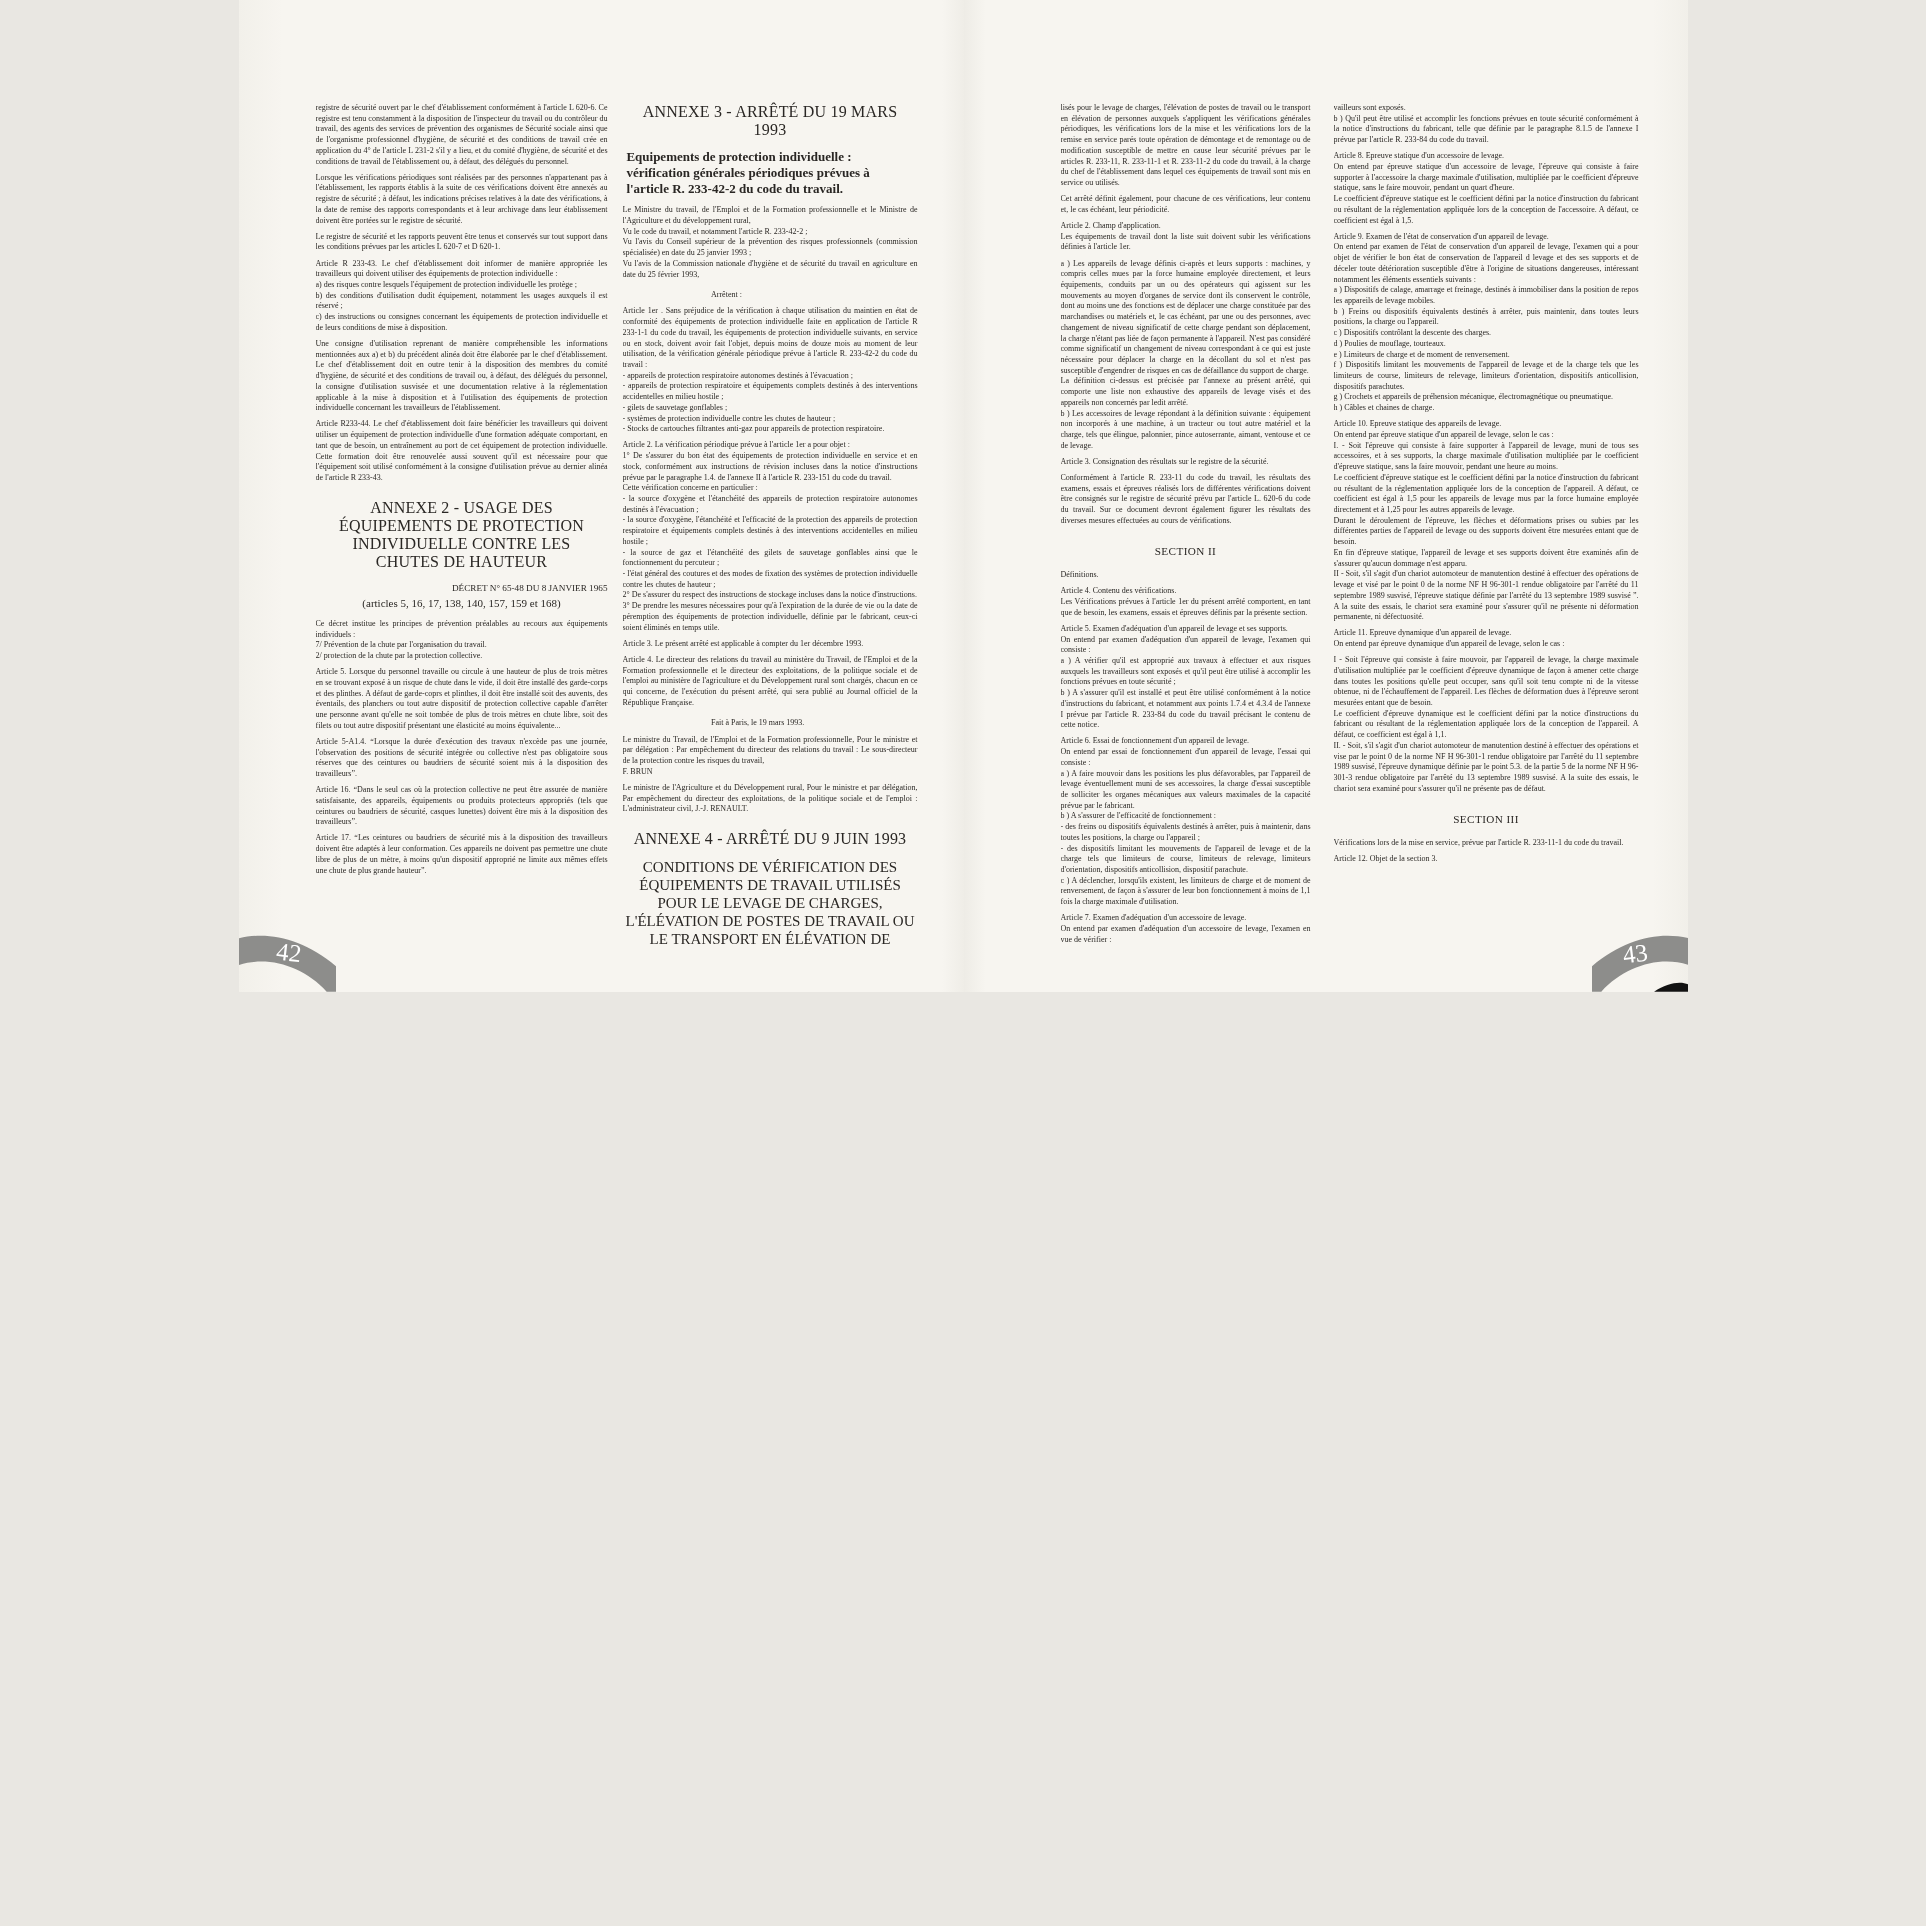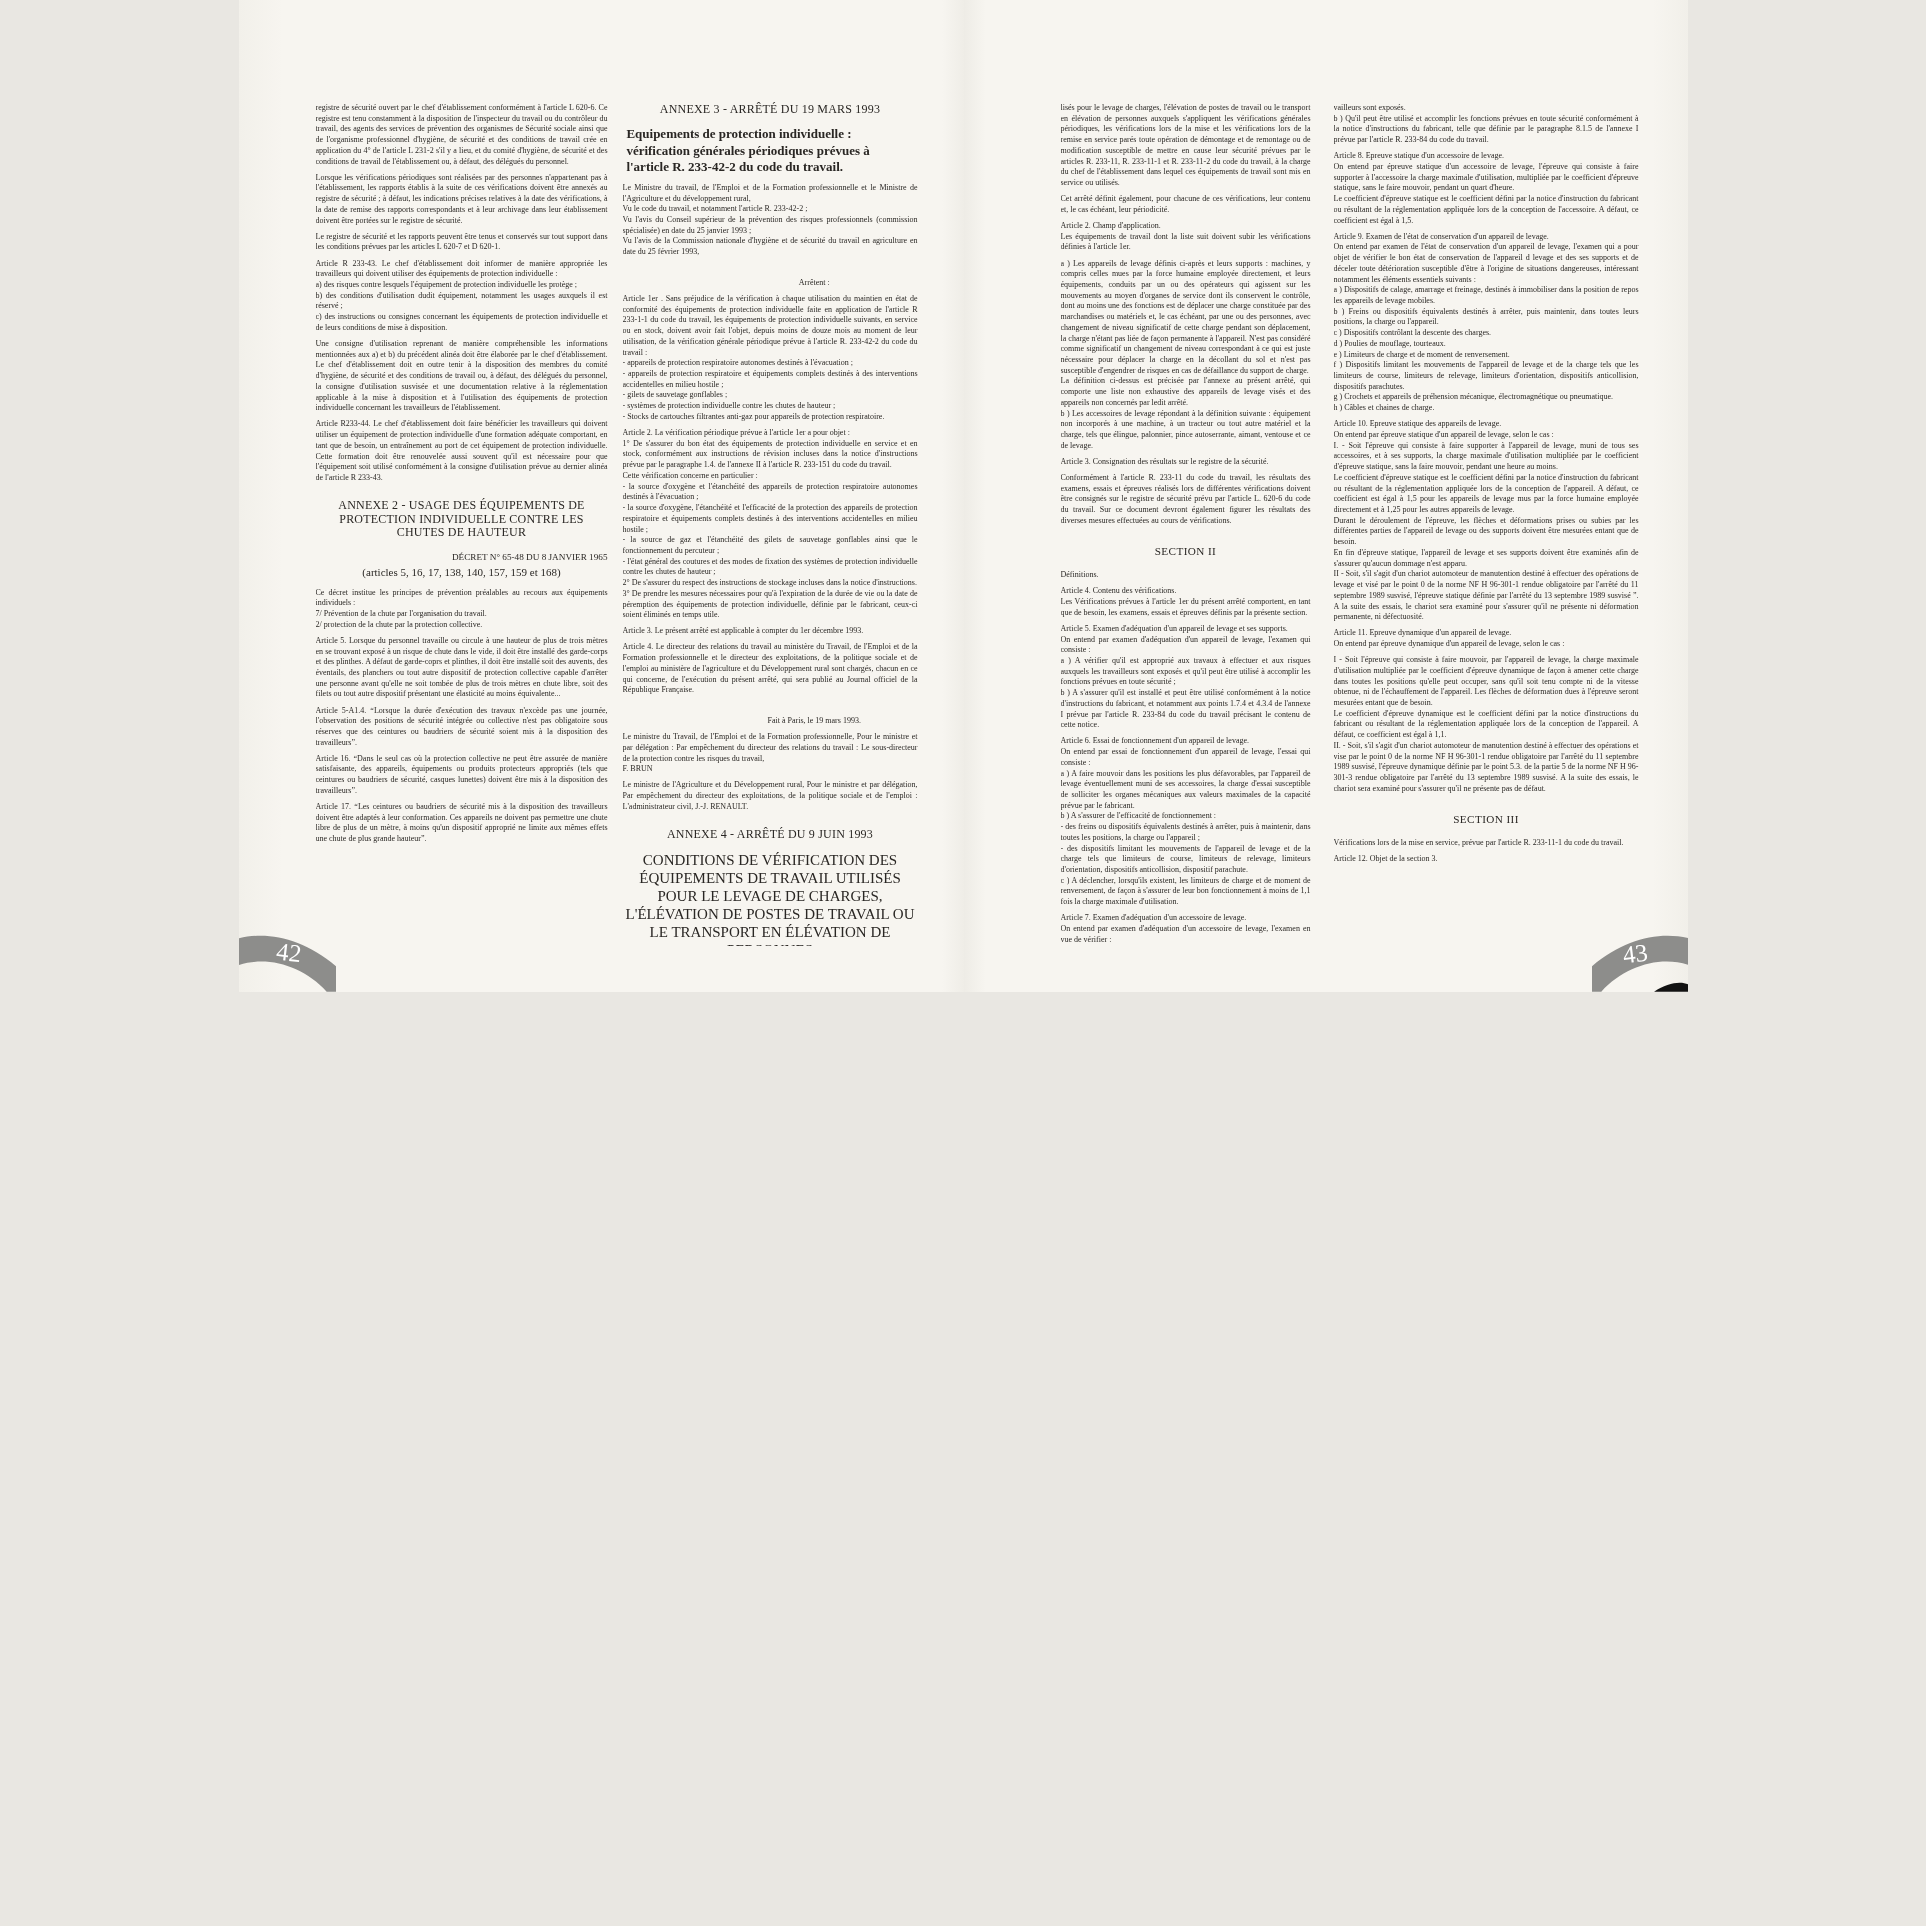--- a/index.html
+++ b/index.html
@@ -19,22 +19,22 @@
     position:absolute;top:92px;bottom:46px;overflow:hidden;
     font-size:8px;line-height:1.34;text-align:justify;
   }
   .p42c1{left:77px;width:292px;}
   .p42c2{left:384px;width:295px;}
   .p43c1{left:97px;width:250px;}
   .p43c2{left:370px;width:305px;}
   .blk{margin:0;}
   .blk.p{margin-top:5.4px;}
   .blk.li{margin-top:0;}
-  .blk.ind{margin-top:20px;padding-left:30%;text-align:center;}
-  .blk.h1{margin:15.4px 7px 10px;text-align:center;font-size:12px;line-height:1.12;letter-spacing:0.2px;}
+  .blk.ind{margin-top:10px;padding-left:30%;text-align:left;}
+  .blk.h1{margin:15.4px 7px 10px;text-align:center;font-size:16px;line-height:1.12;letter-spacing:0.2px;}
   .blk.hc{margin:10px 2.3px 8.5px;text-align:center;font-size:15px;line-height:1.2;}
   .blk.hb{margin:9.2px 3.9px 7.7px;text-align:left;font-weight:bold;font-size:13px;line-height:1.25;}
   .blk.h2{margin:11.6px 0 1.5px;text-align:right;font-size:9.2px;}
   .blk.h3{margin:0 0 8px;text-align:center;font-size:11px;}
   .blk.sec{margin:17px 0 11.6px;text-align:center;font-size:11.2px;letter-spacing:0.4px;}
   .blk strong{font-weight:normal;}
   .col .blk:first-child{margin-top:11px;}
   .badge{position:absolute;}
   .badge-left{left:0;bottom:0;width:97px;height:59px;}
   .badge-right{right:0;bottom:0;width:97px;height:59px;}

